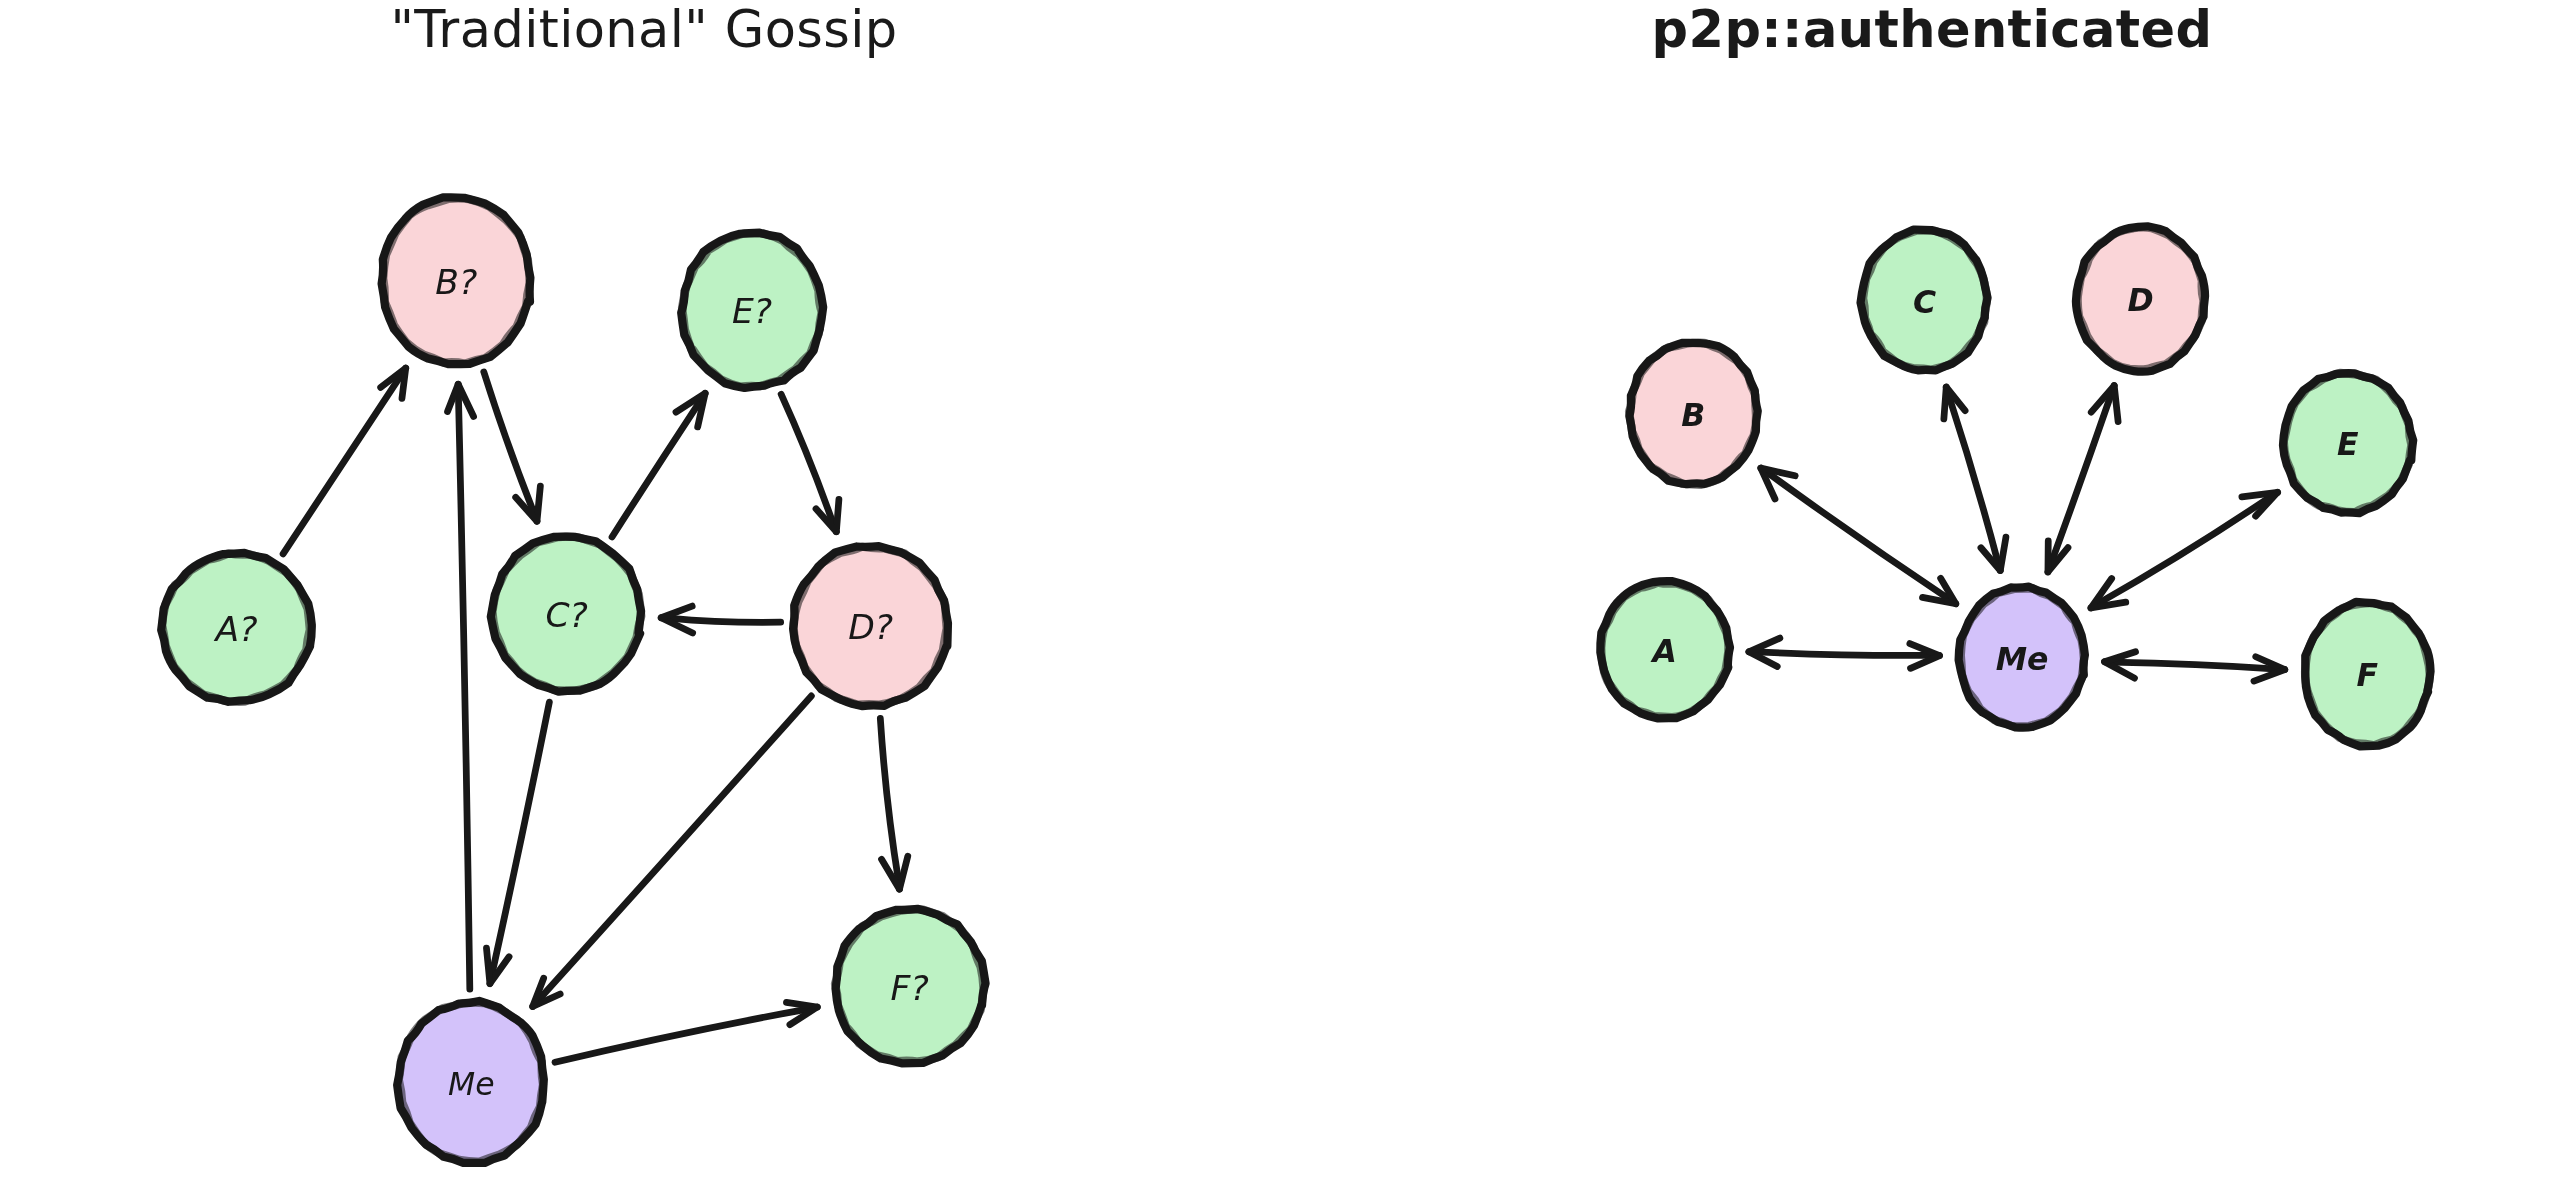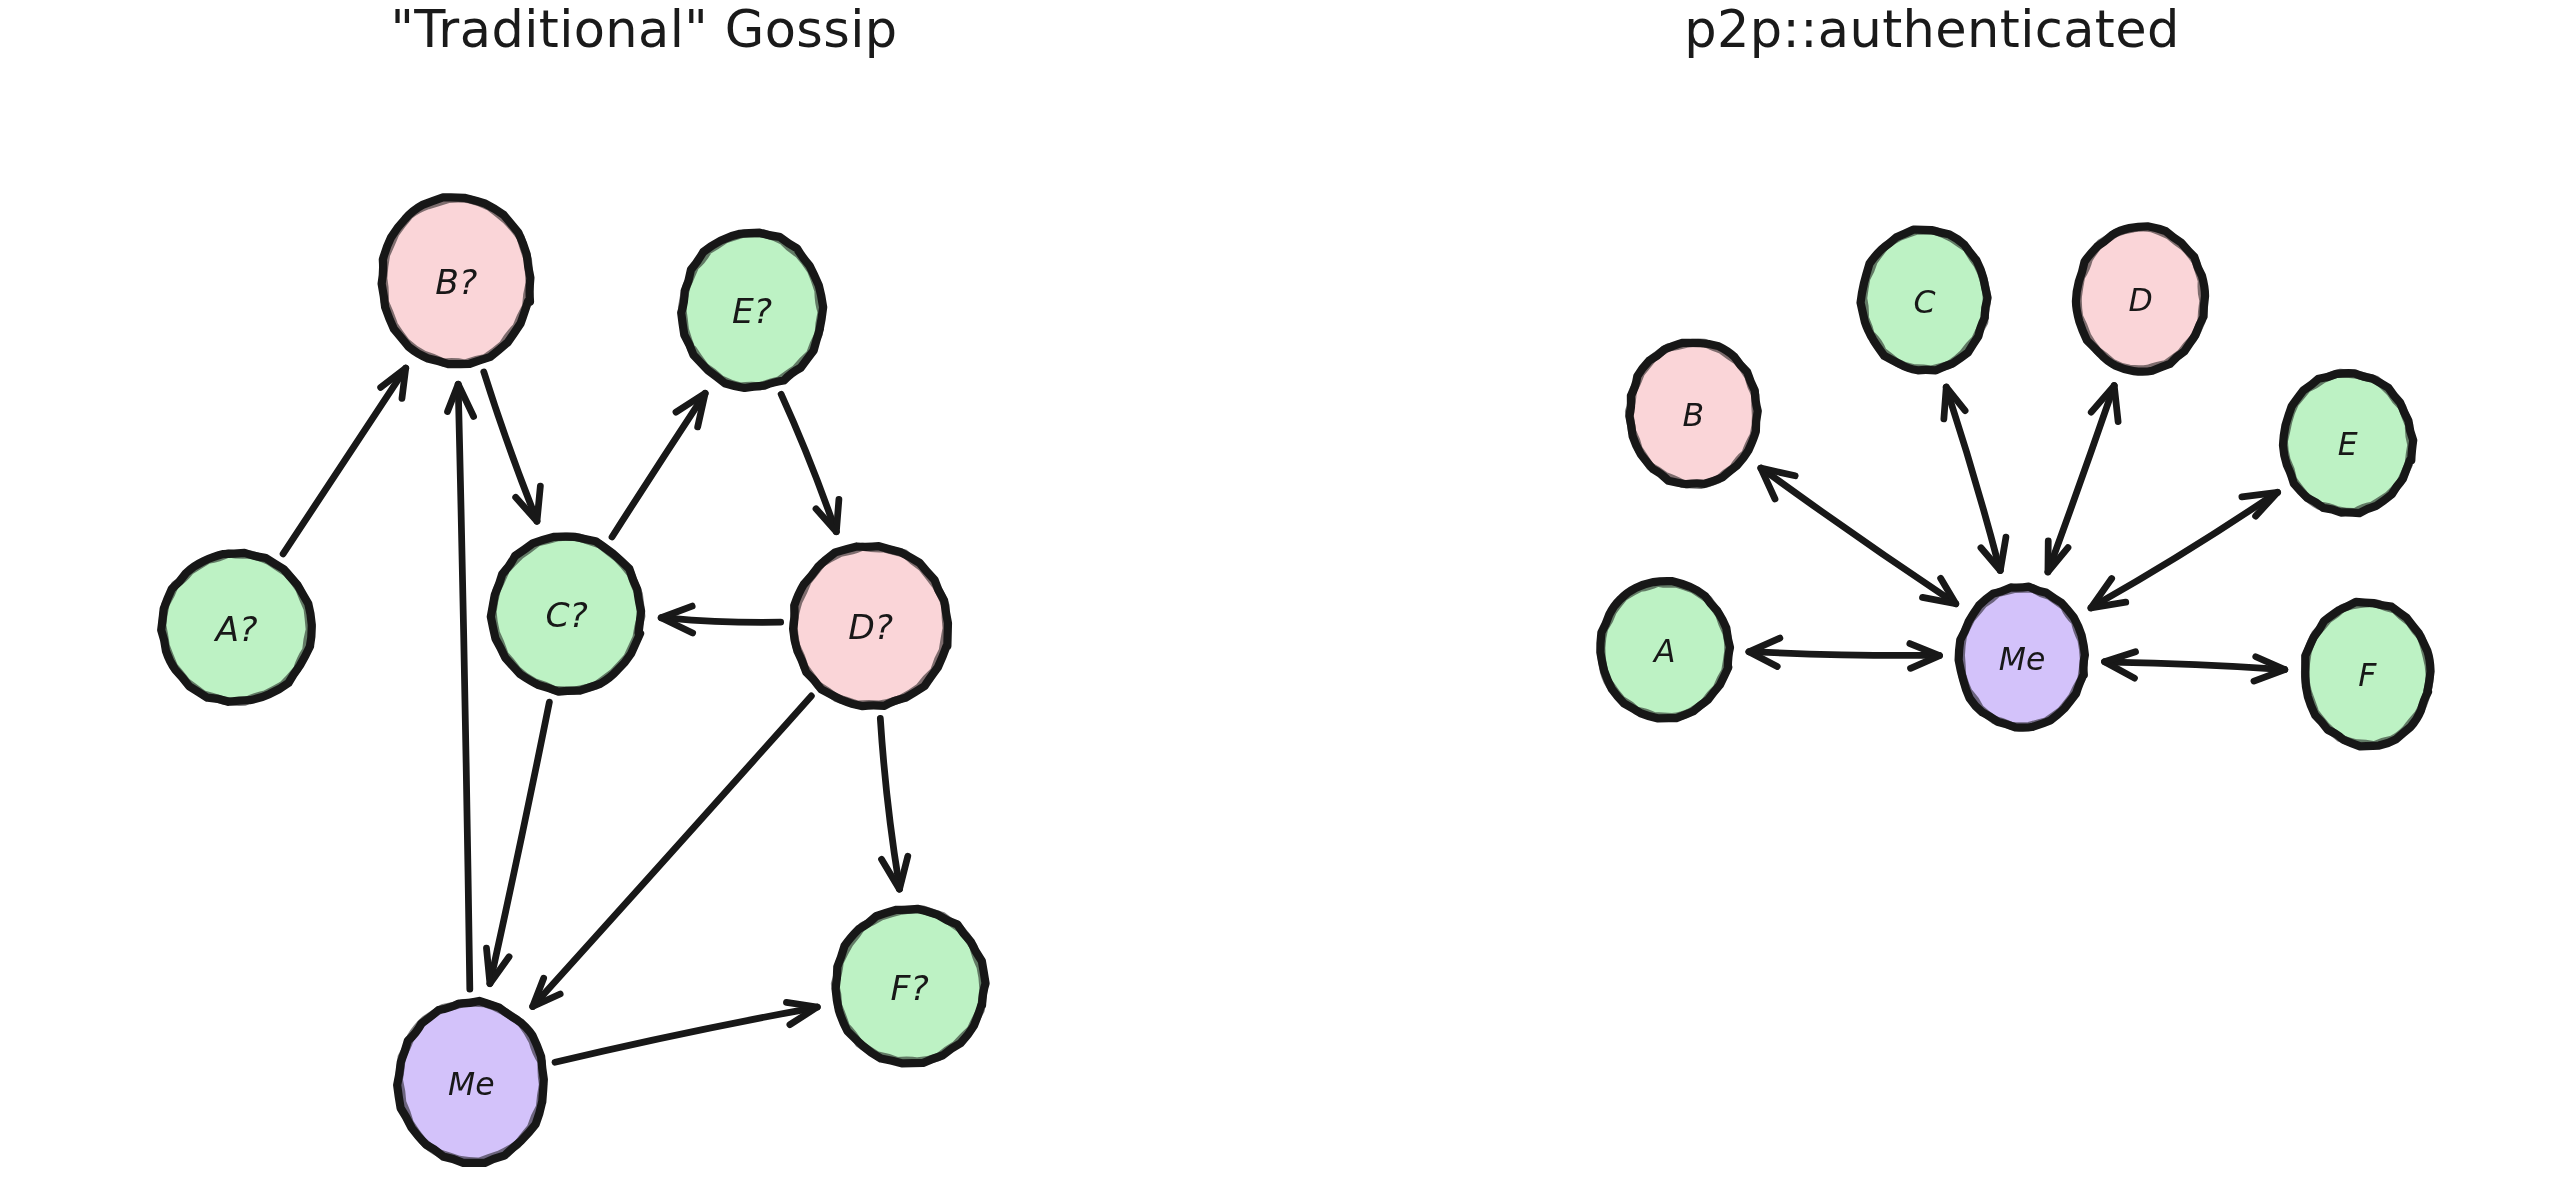--- a/index.html
+++ b/index.html
@@ -18,21 +18,21 @@
     width: 2576px;
     height: 1188px;
     background: #ffffff;
   }
   .panel {
     position: absolute;
     top: 0;
     height: 1188px;
   }
   #panel-left  { left: 0px;    width: 1288px; }
-  #panel-right { left: 1288px; width: 1288px; }
+  #panel-right { left: 1288px; width: 1288px; font-weight: bold; }
 
   .panel-title {
     position: absolute;
     width: 100%;
     text-align: center;
     top: 4.5px;
     font-size: 51px;
     line-height: 1.1;
     color: #1a1a1a;
     letter-spacing: 0.4px;

